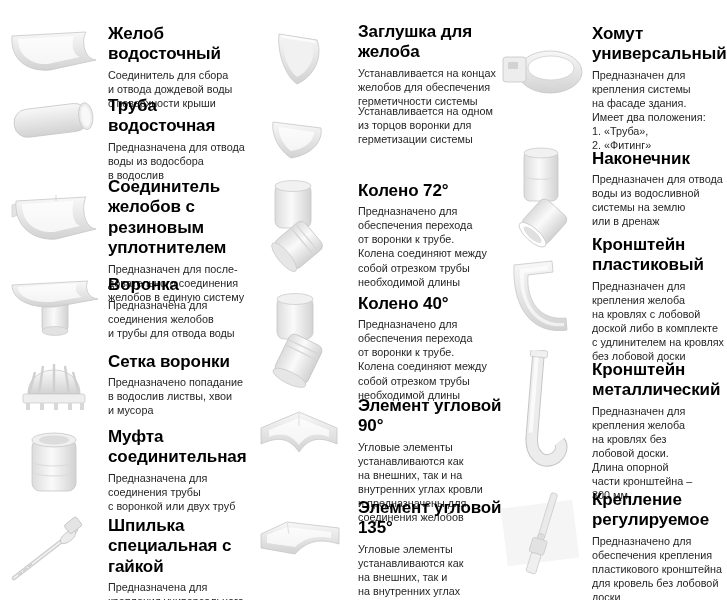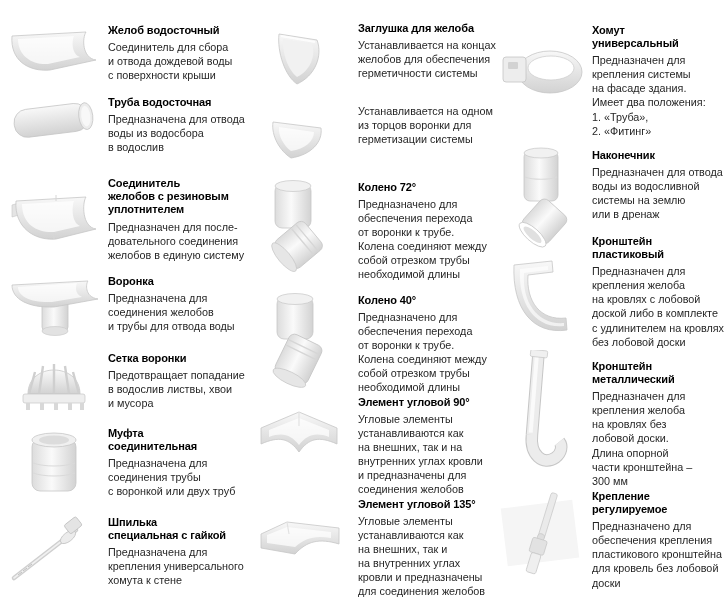--- a/index.html
+++ b/index.html
@@ -7,21 +7,21 @@
     position:relative;width:727px;height:600px;background:#ffffff;
     font-family:"Liberation Sans",sans-serif;overflow:hidden;
   }
   .item{position:absolute;}
   .img{position:absolute;left:0;top:2px;width:92px;display:flex;justify-content:center;align-items:flex-start;}
   .txt{position:absolute;top:4px;width:148px;}
   .c1 .txt{left:100px;}
   .c2 .txt{left:105px;}
   .c3 .txt{left:94px;}
   .title{
-    margin:0 0 3px 0;font-size:11px;font-weight:bold;color:#000;
+    margin:0 0 3px 0;font-size:17px;font-weight:bold;color:#000;
     line-height:1.2;white-space:pre-line;letter-spacing:-0.1px;
   }
   .desc{
     margin:0;font-size:10.8px;color:#262626;line-height:1.3;white-space:pre-line;
   }
   svg{display:block;}
 </style>
 </head>
 <body>
 
@@ -114,21 +114,21 @@
     <div class="img">
       <svg width="92" height="66" viewBox="0 0 92 66">
         <path d="M20 44 C20 12 72 12 72 44 Z" fill="url(#gv)" stroke="#c6c6c6" stroke-width="0.8"></path>
         <path d="M46 14 L46 44 M35 16 L31 44 M57 16 L61 44 M27 22 L21 44 M65 22 L71 44" stroke="#cfcfcf" stroke-width="2.4" fill="none"></path>
         <rect x="15" y="44" width="62" height="9" rx="2" fill="#eeeeee" stroke="#c6c6c6" stroke-width="0.7"></rect>
         <path d="M20 53 L20 60 M34 53 L34 60 M48 53 L48 60 M62 53 L62 60 M74 53 L74 60" stroke="#d8d8d8" stroke-width="4"></path>
       </svg>
     </div>
     <div class="txt">
       <h3 class="title">Сетка воронки</h3>
-      <p class="desc">Предотвращает попадание
+      <p class="desc">Предназначено попадание
 в водослив листвы, хвои
 и мусора</p>
     </div>
   </div>
 
   <div class="item c1" style="left:8px;top:423px">
     <div class="img">
       <svg width="92" height="70" viewBox="0 0 92 70">
         <rect x="24" y="14" width="44" height="52" rx="8" fill="url(#gh)" stroke="#c6c6c6" stroke-width="0.8"></rect>
         <ellipse cx="46" cy="15" rx="22" ry="7" fill="#f0f0f0" stroke="#c6c6c6" stroke-width="0.8"></ellipse>

